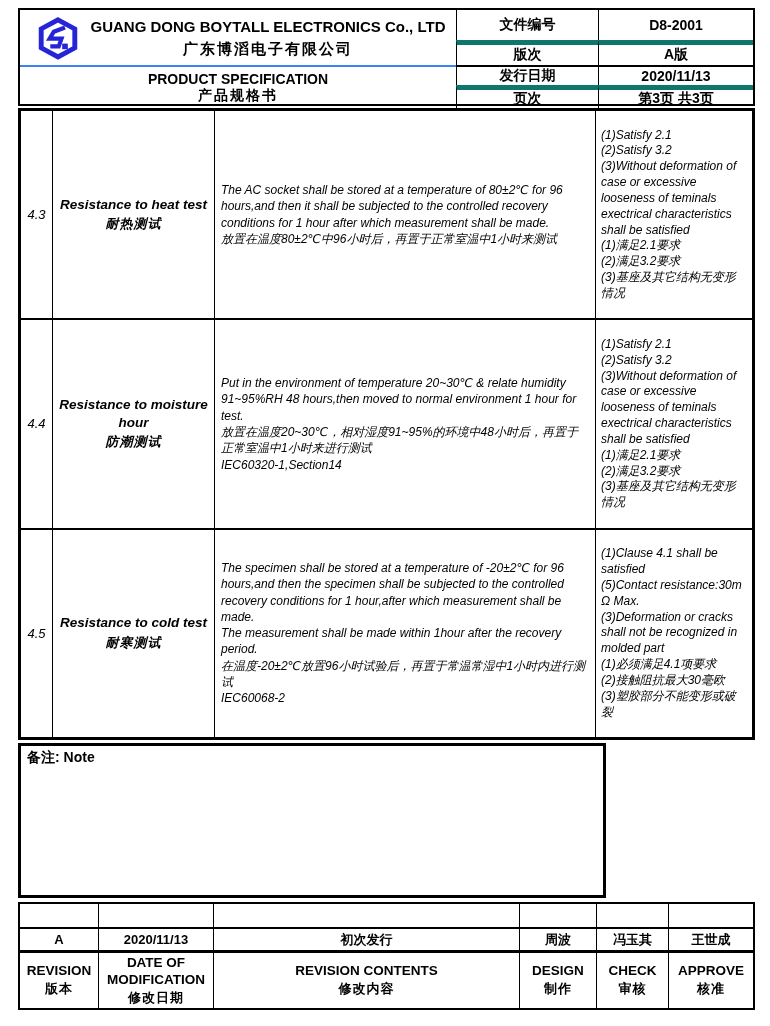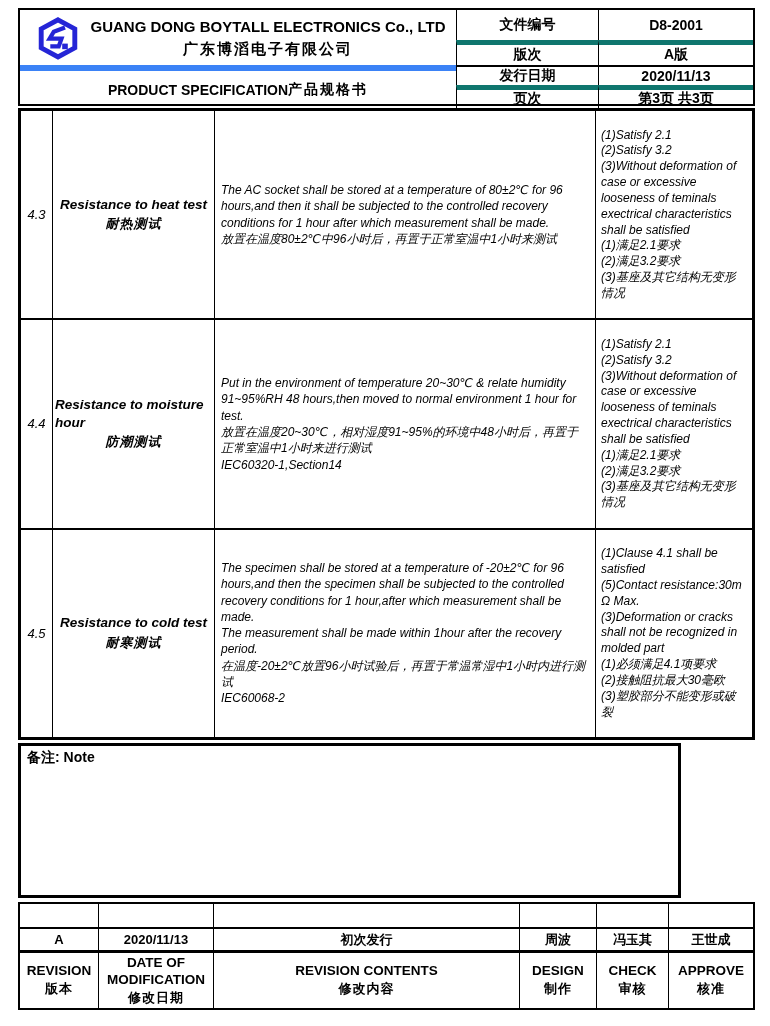--- a/index.html
+++ b/index.html
@@ -10,49 +10,49 @@
   }
   
   .header-table{
     position:absolute;left:18px;top:8px;width:737px;height:98px;
     border:2px solid #000;box-sizing:border-box;
     display:grid;grid-template-columns:436px 142px 1fr;
     grid-template-rows:30px 25px 20px 1fr;
   }
   .header-table .cell{display:flex;align-items:center;justify-content:center;box-sizing:border-box;}
   .company-cell{grid-column:1;grid-row:1/3;display:flex;align-items:center;justify-content:flex-start;padding-left:16px;}
-  .title-cell{grid-column:1;grid-row:3/5;flex-direction:row;border-top:6px solid #3b82f6;}
+  .title-cell{grid-column:1;grid-row:3/5;flex-direction:column;border-top:2px solid #3b82f6;}
   .hl{border-left:1px solid #000;font-weight:bold;font-size:14px;}
   .ht{border-top:5px solid #0f766e;}
   .ht2{border-top:2px solid #000;}
   .logo{width:44px;height:48px;display:flex;align-items:center;justify-content:center;flex:0 0 auto;}
   .company-text{flex:1;text-align:center;line-height:1.45;}
   .company-en{font-weight:bold;font-size:15px;}
   .company-cn{font-weight:bold;font-size:15px;letter-spacing:2px;}
   .title-en{font-weight:bold;font-size:14px;}
   .title-cn{font-weight:bold;font-size:14px;letter-spacing:2px;}
   
   .main-table{
     position:absolute;left:18px;top:108px;width:737px;height:632px;
     border:3px solid #000;box-sizing:border-box;
     display:flex;flex-direction:column;
   }
   .trow{flex:1;display:grid;grid-template-columns:31px 162px 381px 1fr;box-sizing:border-box;}
   .trow + .trow{border-top:2px solid #000;}
   .trow > div{box-sizing:border-box;overflow:hidden;font-style:italic;}
   .tcell{border-left:1px solid #000;}
   .id-cell{display:flex;align-items:center;justify-content:center;font-size:13px;}
-  .name-cell{display:flex;flex-direction:column;align-items:center;justify-content:center;padding:0 2px;}
+  .name-cell{display:flex;flex-direction:column;align-items:center;justify-content:center;text-align:center;padding:0 2px;}
   .name-en{font-weight:bold;font-size:13.5px;line-height:1.35;}
   .name-cn{font-weight:bold;font-size:13px;letter-spacing:1px;line-height:1.5;}
   .desc-cell{display:flex;flex-direction:column;justify-content:center;padding:18px 6px;font-size:12px;line-height:1.36;}
   .crit-cell{display:flex;flex-direction:column;justify-content:center;padding:3px 5px;font-size:12px;line-height:1.32;}
   
   .note-box{
-    position:absolute;left:18px;top:743px;width:663px;height:155px;
+    position:absolute;left:18px;top:743px;width:588px;height:155px;
     border:3px solid #000;box-sizing:border-box;
   }
   .note-label{font-weight:bold;font-size:14px;padding:3px 6px;}
   
   .rev-table{
     position:absolute;left:18px;top:902px;width:737px;height:108px;
     border:2px solid #000;box-sizing:border-box;
     display:grid;grid-template-columns:78px 115px 306px 77px 72px 1fr;
     grid-template-rows:23px 23px 1fr;
   }

